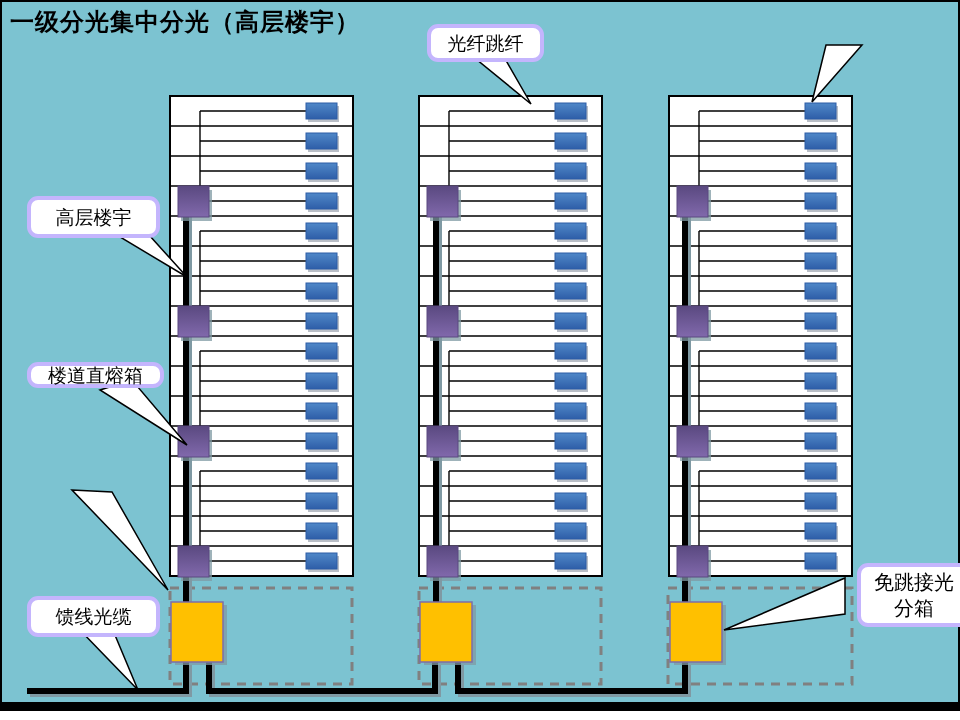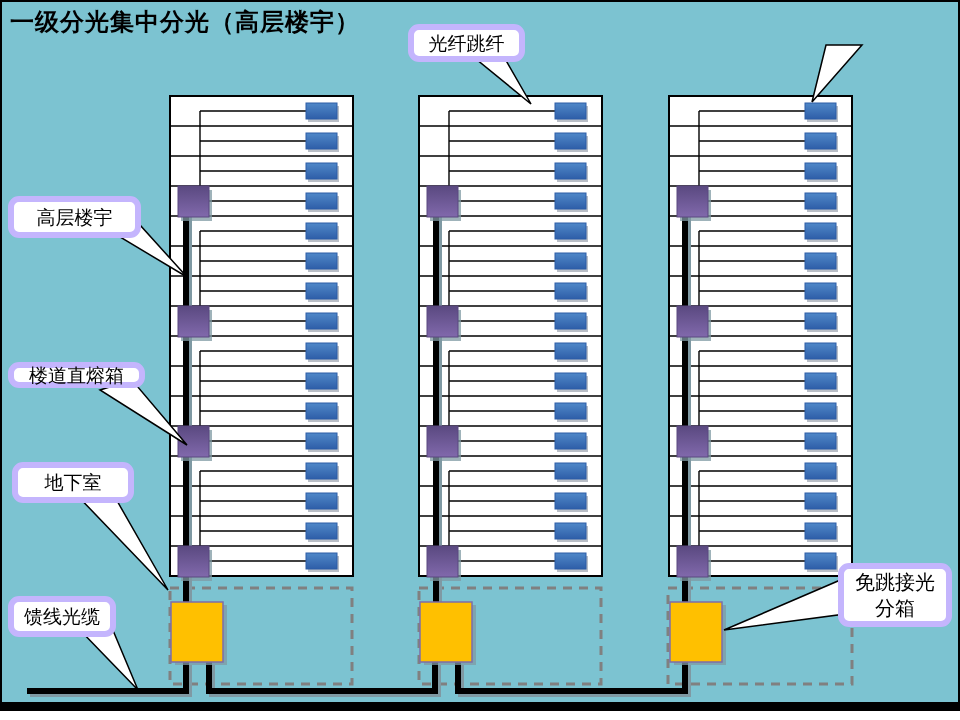--- a/index.html
+++ b/index.html
@@ -1,23 +1,23 @@
 <!DOCTYPE html>
 <html><head>
 <meta charset="utf-8">
 <style>
   html,body{margin:0;padding:0;background:#ffffff;}
   .canvas{position:relative;width:960px;height:720px;overflow:hidden;background:#ffffff;
           font-family:"DejaVu Sans","Liberation Sans",sans-serif;}
   .canvas svg{position:absolute;left:0;top:0;z-index:1;}
   .title{position:absolute;left:10px;top:6px;z-index:6;font-size:24px;font-weight:bold;
          color:#000;letter-spacing:1px;white-space:nowrap;}
-  .callout{position:absolute;z-index:6;background:#fff;border:6px solid #c4b5fd;border-radius:11px;
+  .callout{position:absolute;z-index:6;background:#fff;border:4px solid #c4b5fd;border-radius:11px;
            display:flex;flex-direction:column;align-items:center;justify-content:center;
-           font-size:19px;color:#000;text-align:center;line-height:1.3;box-sizing:border-box;}
+           font-size:19px;color:#000;text-align:center;line-height:1.3;box-sizing:border-box;margin-left:19px;}
   .callout.small{font-size:20px;}
 </style>
 </head>
 <body>
 
 <div class="canvas">
   <svg id="diagram" width="960" height="720">
       <defs>
 <linearGradient id="gb" x1="0" y1="0" x2="0" y2="1">
  <stop offset="0" stop-color="#5088C8"></stop>
@@ -303,25 +303,22 @@
 
 
   <div class="callout" style="left:8px;top:196px;width:133px;height:42px">
     <span>高层楼宇</span>
   </div>
 
   <div class="callout" style="left:8px;top:362px;width:137px;height:26px">
     <span>楼道直熔箱</span>
   </div>
 
-  <div class="callout" style="left:12px;top:462px;width:122px;height:41px">
-    <span>地下室</span>
-  </div>
-
-  <div class="callout" style="left:8px;top:596px;width:108px;height:41px">
+
+  <div class="callout" style="left:8px;top:596px;width:133px;height:41px">
     <span>馈线光缆</span>
   </div>
 
   <div class="callout small" style="left:838px;top:563px;width:114px;height:64px">
     <span>免跳接光</span>
     <span>分箱</span>
   </div>
 </div>
 
 </body></html>

